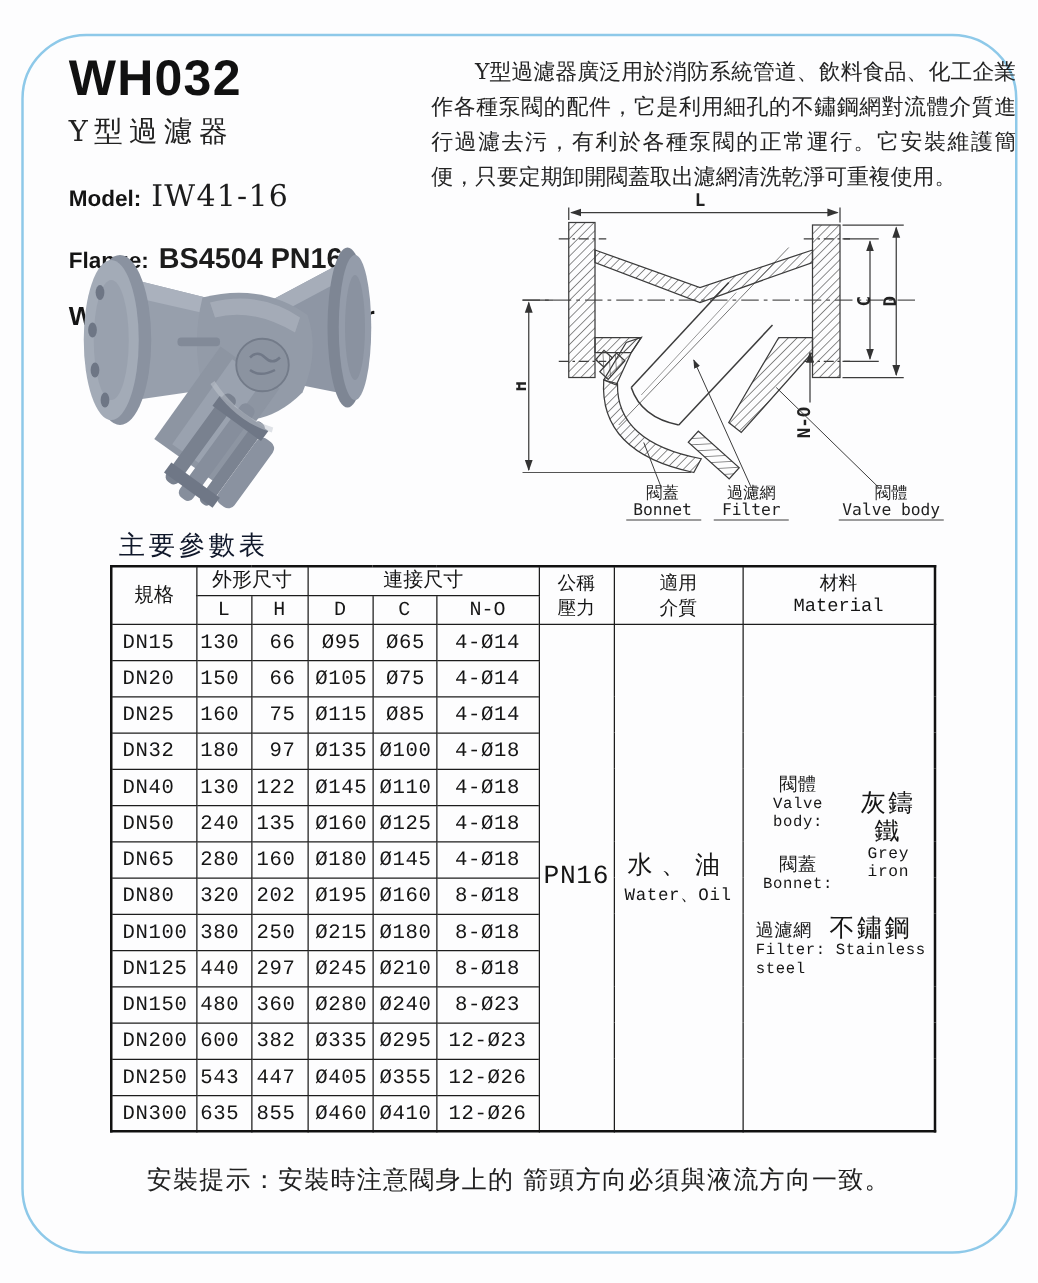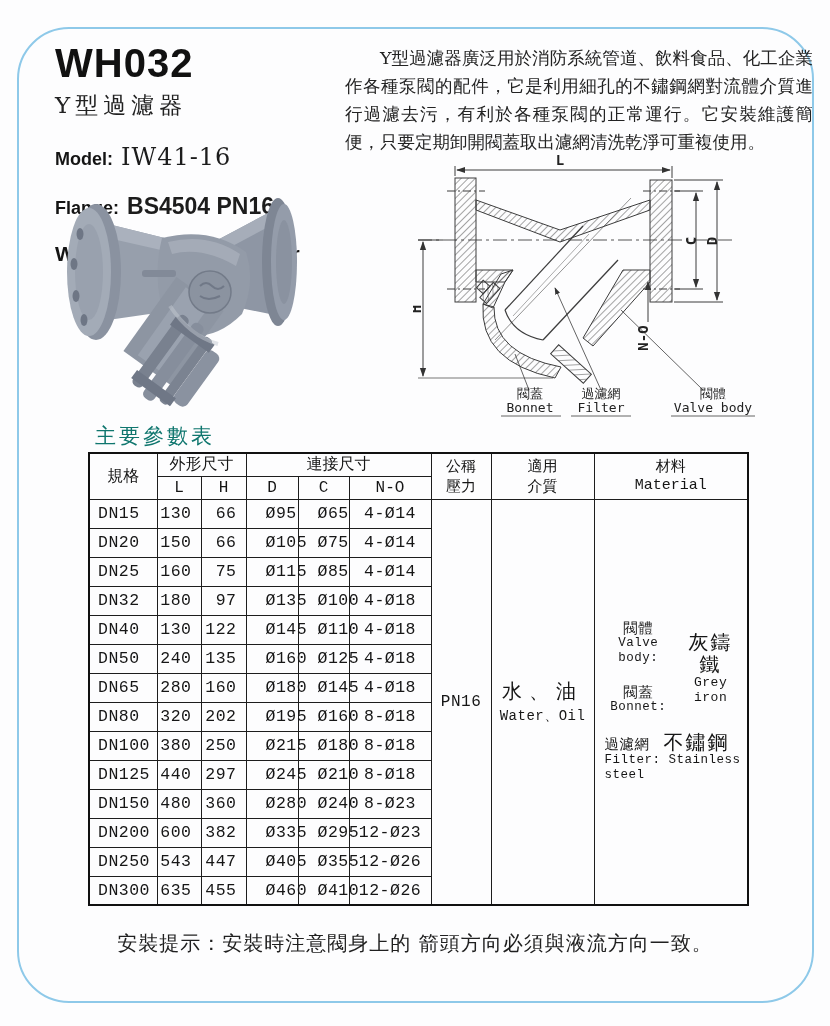--- a/index.html
+++ b/index.html
@@ -30,37 +30,37 @@
 
   
   .photo-svg   { position:absolute; left:50px;  top:186px; }
   .drawing-svg { position:absolute; left:413px; top:148px; }
   .dim-text { font-family:"DejaVu Sans Mono","Liberation Mono",monospace; font-size:14px; font-weight:bold; fill:#222; }
   .part-cn  { font-size:13px; fill:#222; font-family:"DejaVu Serif",serif; }
   .part-en  { font-family:"DejaVu Sans Mono","Liberation Mono",monospace; font-size:13px; fill:#222; }
 
   
   .table-heading { position:absolute; left:95px; top:422px; font-size:21px;
-                   letter-spacing:3px; color:#0f766e; }
+                   letter-spacing:3px; color:#0f172a; }
   table.params { position:absolute; left:88px; top:452px; width:659px;
                  border-collapse:collapse; table-layout:fixed;
                  font-family:"Liberation Mono","DejaVu Sans Mono",monospace; }
   table.params th, table.params td { border:1.5px solid #1d1d1d; }
   table.params { border:2px solid #111; }
   thead th { font-weight:normal; font-size:16px; height:23px;
              font-family:"DejaVu Serif",serif; color:#151515; }
   thead .sub th { font-family:"Liberation Mono","DejaVu Sans Mono",monospace; font-size:16px; }
   thead .two-line div { line-height:20px; font-size:15px; }
   thead .mat-en-head { font-family:"Liberation Mono","DejaVu Sans Mono",monospace; font-size:14px; }
   tbody td { height:29px; font-size:16.5px; color:#161616; letter-spacing:0.5px; }
   td.c-spec { text-align:left; padding-left:8px;margin-left:16px; }
   td.c-l, td.c-h { text-align:right; padding-right:9px; }
-  td.c-d, td.c-c { text-align:left; padding-left:19px; }
+  td.c-d, td.c-c { text-align:center; padding-left:2px; }
   td.c-no { text-align:center; }
-  td.c-press { text-align:center; font-size:16px; }
+  td.c-press { text-align:center; font-size:21px; }
   td.c-med { text-align:center; vertical-align:middle; }
   .med-cn { font-family:"DejaVu Serif",serif; font-size:20px; letter-spacing:7px; }
   .med-en { font-family:"Liberation Mono","DejaVu Sans Mono",monospace; font-size:14px; margin-top:2px; }
   td.c-mat { vertical-align:middle; }
   .mat-wrap { padding:0 4px 0 10px; }
   .mat-top { display:flex; align-items:center; }
   .mat-col-left { width:78px; text-align:center; }
   .mat-col-right { margin-left:6px; text-align:center; }
   .mat-cn { font-family:"DejaVu Serif",serif; font-size:14.5px; line-height:16px; }
   .mat-en { font-family:"Liberation Mono","DejaVu Sans Mono",monospace; font-size:12.5px; line-height:15px; }
@@ -398,21 +398,21 @@
           <td class="c-spec">DN250</td>
           <td class="c-l">543</td>
           <td class="c-h">447</td>
           <td class="c-d">Ø405</td>
           <td class="c-c">Ø355</td>
           <td class="c-no">12-Ø26</td>
         </tr>
         <tr>
           <td class="c-spec">DN300</td>
           <td class="c-l">635</td>
-          <td class="c-h">455</td>
+          <td class="c-h">855</td>
           <td class="c-d">Ø460</td>
           <td class="c-c">Ø410</td>
           <td class="c-no">12-Ø26</td>
         </tr>
       </tbody>
   </table>
 
   <p class="install-note">安裝提示：安裝時注意閥身上的 箭頭方向必須與液流方向一致。</p>
 </div>
 

